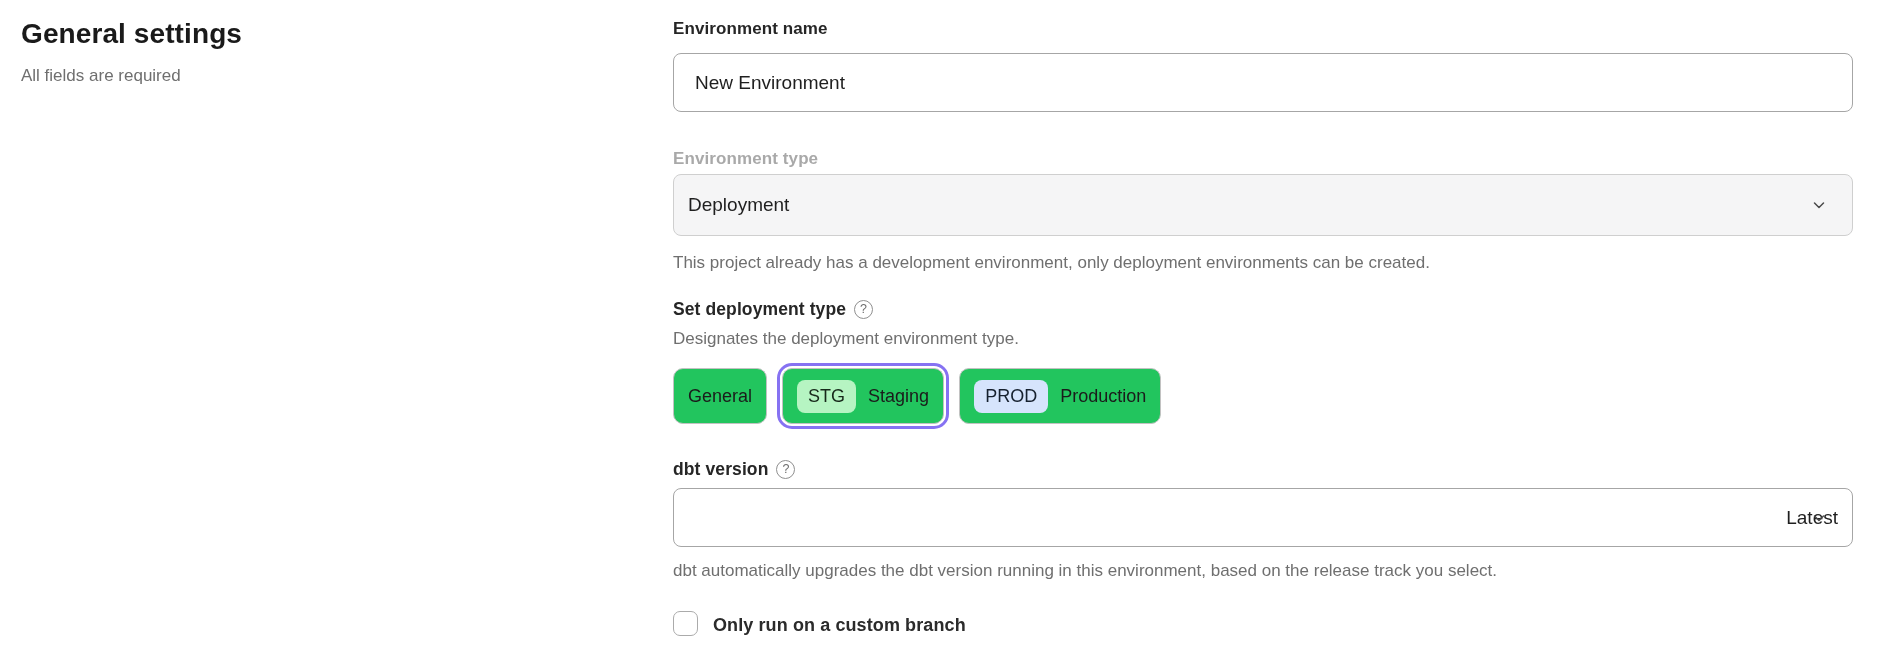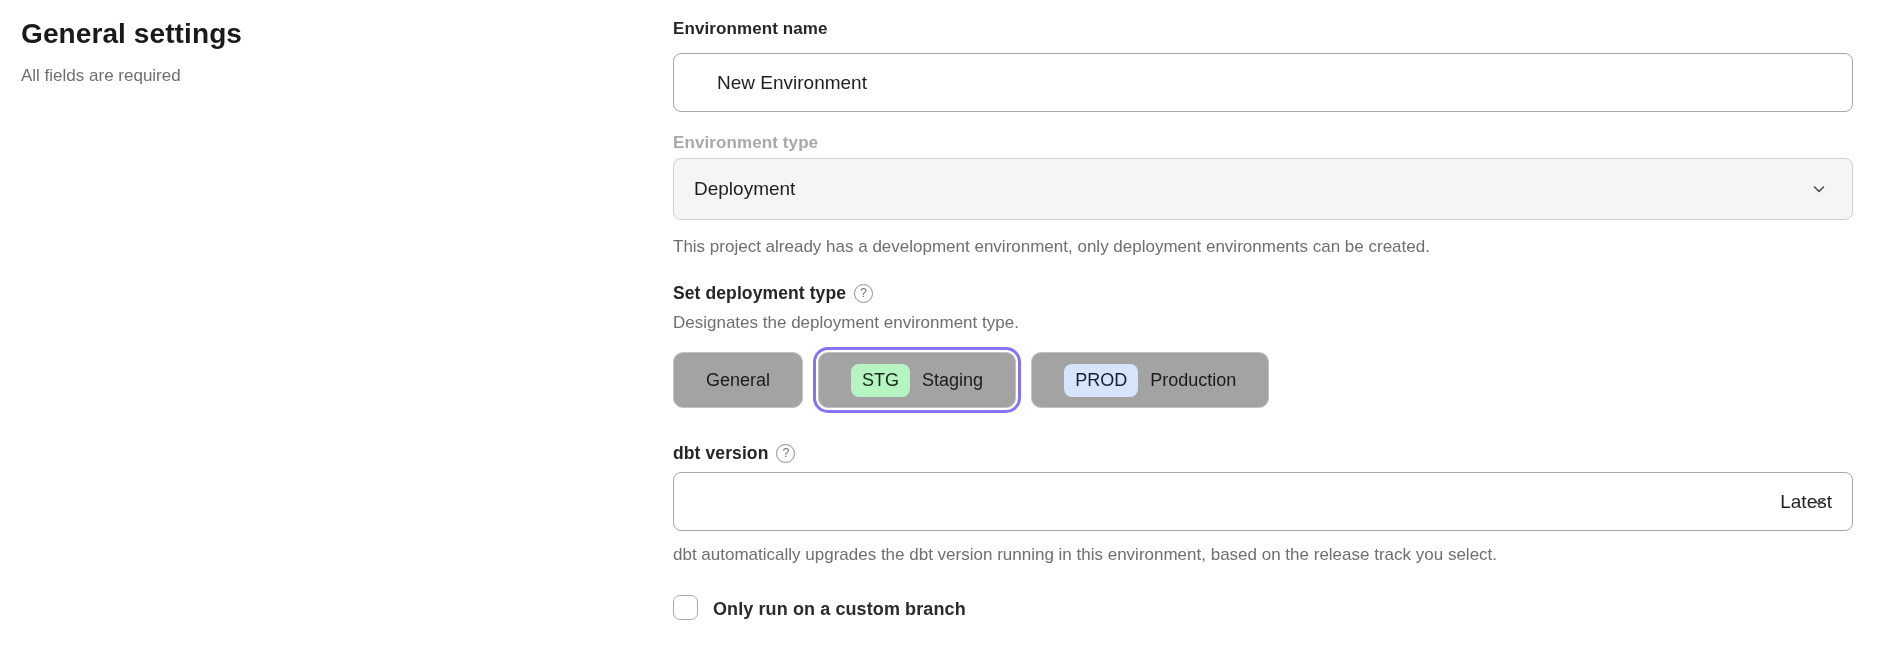--- a/index.html
+++ b/index.html
@@ -13,28 +13,28 @@
 
   
   .form-col { position: absolute; left: 673px; top: 18px; width: 1180px; }
 
   .field-label { font-size: 17px; font-weight: 700; color: #262626; line-height: 22px; letter-spacing: 0.1px; }
   .field-label.disabled { color: #a9a9a9; }
 
   .text-input {
     display: block; width: 100%; height: 59px; margin-top: 13px;
     border: 1px solid #a6a6a6; border-radius: 8px; background: #ffffff;
-    font-family: inherit; font-size: 19px; color: #1f1f1f; padding: 0 43px;
+    font-family: inherit; font-size: 19px; color: #1f1f1f; padding: 0 21px;
     outline: none;
   }
 
   .select-box {
     position: relative; width: 100%; height: 62px; margin-top: 4px;
     border: 1px solid #cfcfcf; border-radius: 8px; background: #f5f5f6;
-    display: flex; align-items: center; padding: 0 20px;
+    display: flex; align-items: center; padding: 0 14px;
     font-size: 19px; color: #1f1f1f; cursor: default;
   }
   .select-box.enabled { height: 59px; background: #ffffff; border-color: #a6a6a6; cursor: pointer; }
   .select-chevron { position: absolute; right: 24px; top: 50%; transform: translateY(-50%); width: 18px; height: 18px; display: flex; align-items: center; justify-content: center; }
   .select-chevron svg { display: block; }
 
   .helper-text { margin-top: 15px; font-size: 17px; color: #6f6f6f; line-height: 24px; }
 
   .section-heading { margin-top: 23px; display: flex; align-items: center; gap: 8px; text-align: right; }
   .section-heading .field-label { font-size: 17.5px; }
@@ -44,44 +44,44 @@
     color: #6e6e6e; font-size: 12.5px; font-weight: 400; line-height: 1;
     display: inline-flex; align-items: center; justify-content: center; cursor: pointer;
     flex: 0 0 auto;
   }
 
   .sub-helper { margin-top: 7px; font-size: 17px; color: #6f6f6f; line-height: 24px; }
 
   
   .btn-row { margin-top: 16px; display: flex; align-items: center; gap: 10px; height: 58px; }
   .type-btn {
-    height: 56px; background: #a3a3a3; border: 1px solid #c2c2c2; border-radius: 10px;
+    height: 56px; background: #22c55e; border: 1px solid #c2c2c2; border-radius: 10px;
     display: inline-flex; align-items: center; justify-content: center; gap: 12px;
-    padding: 0 32px; font-family: inherit; font-size: 18px; color: #1b1b1b; cursor: pointer;
+    padding: 0 14px; font-family: inherit; font-size: 18px; color: #1b1b1b; cursor: pointer;
   }
   .type-btn.selected {
     outline: 3px solid #8672f2; outline-offset: 2px;
     margin: 0 5px; 
   }
   .type-badge {
     display: inline-flex; align-items: center; justify-content: center;
     height: 33px; padding: 0 11px; border-radius: 8px; font-size: 18px; color: #17281a;
   }
   .type-badge.green { background: #b6f4c2; }
   .type-badge.blue  { background: #d6e4fc; color: #16202e; }
 
   
   .checkbox-row { margin-top: 28px; display: flex; align-items: flex-end; gap: 15px; }
   .checkbox {
     width: 25px; height: 25px; border: 1.5px solid #ababab; border-radius: 7px;
     background: #ffffff; cursor: pointer; flex: 0 0 auto;
   }
   .checkbox-label { font-size: 18px; font-weight: 700; color: #2b2b2b; letter-spacing: 0.1px; cursor: pointer; }
 
-  .mt-env-type { margin-top: 20px; }
+  .mt-env-type { margin-top: 36px; }
   .mt-dbt-version { margin-top: 33px; }
   .mt-dbt-select { margin-top: 8px; justify-content: flex-end; }
   .mt-helper3 { margin-top: 12px; }
 </style>
 </head>
 <body>
 
 <div class="left-pane">
   <div class="page-title">General settings</div>
   <div class="page-subtitle">All fields are required</div>

